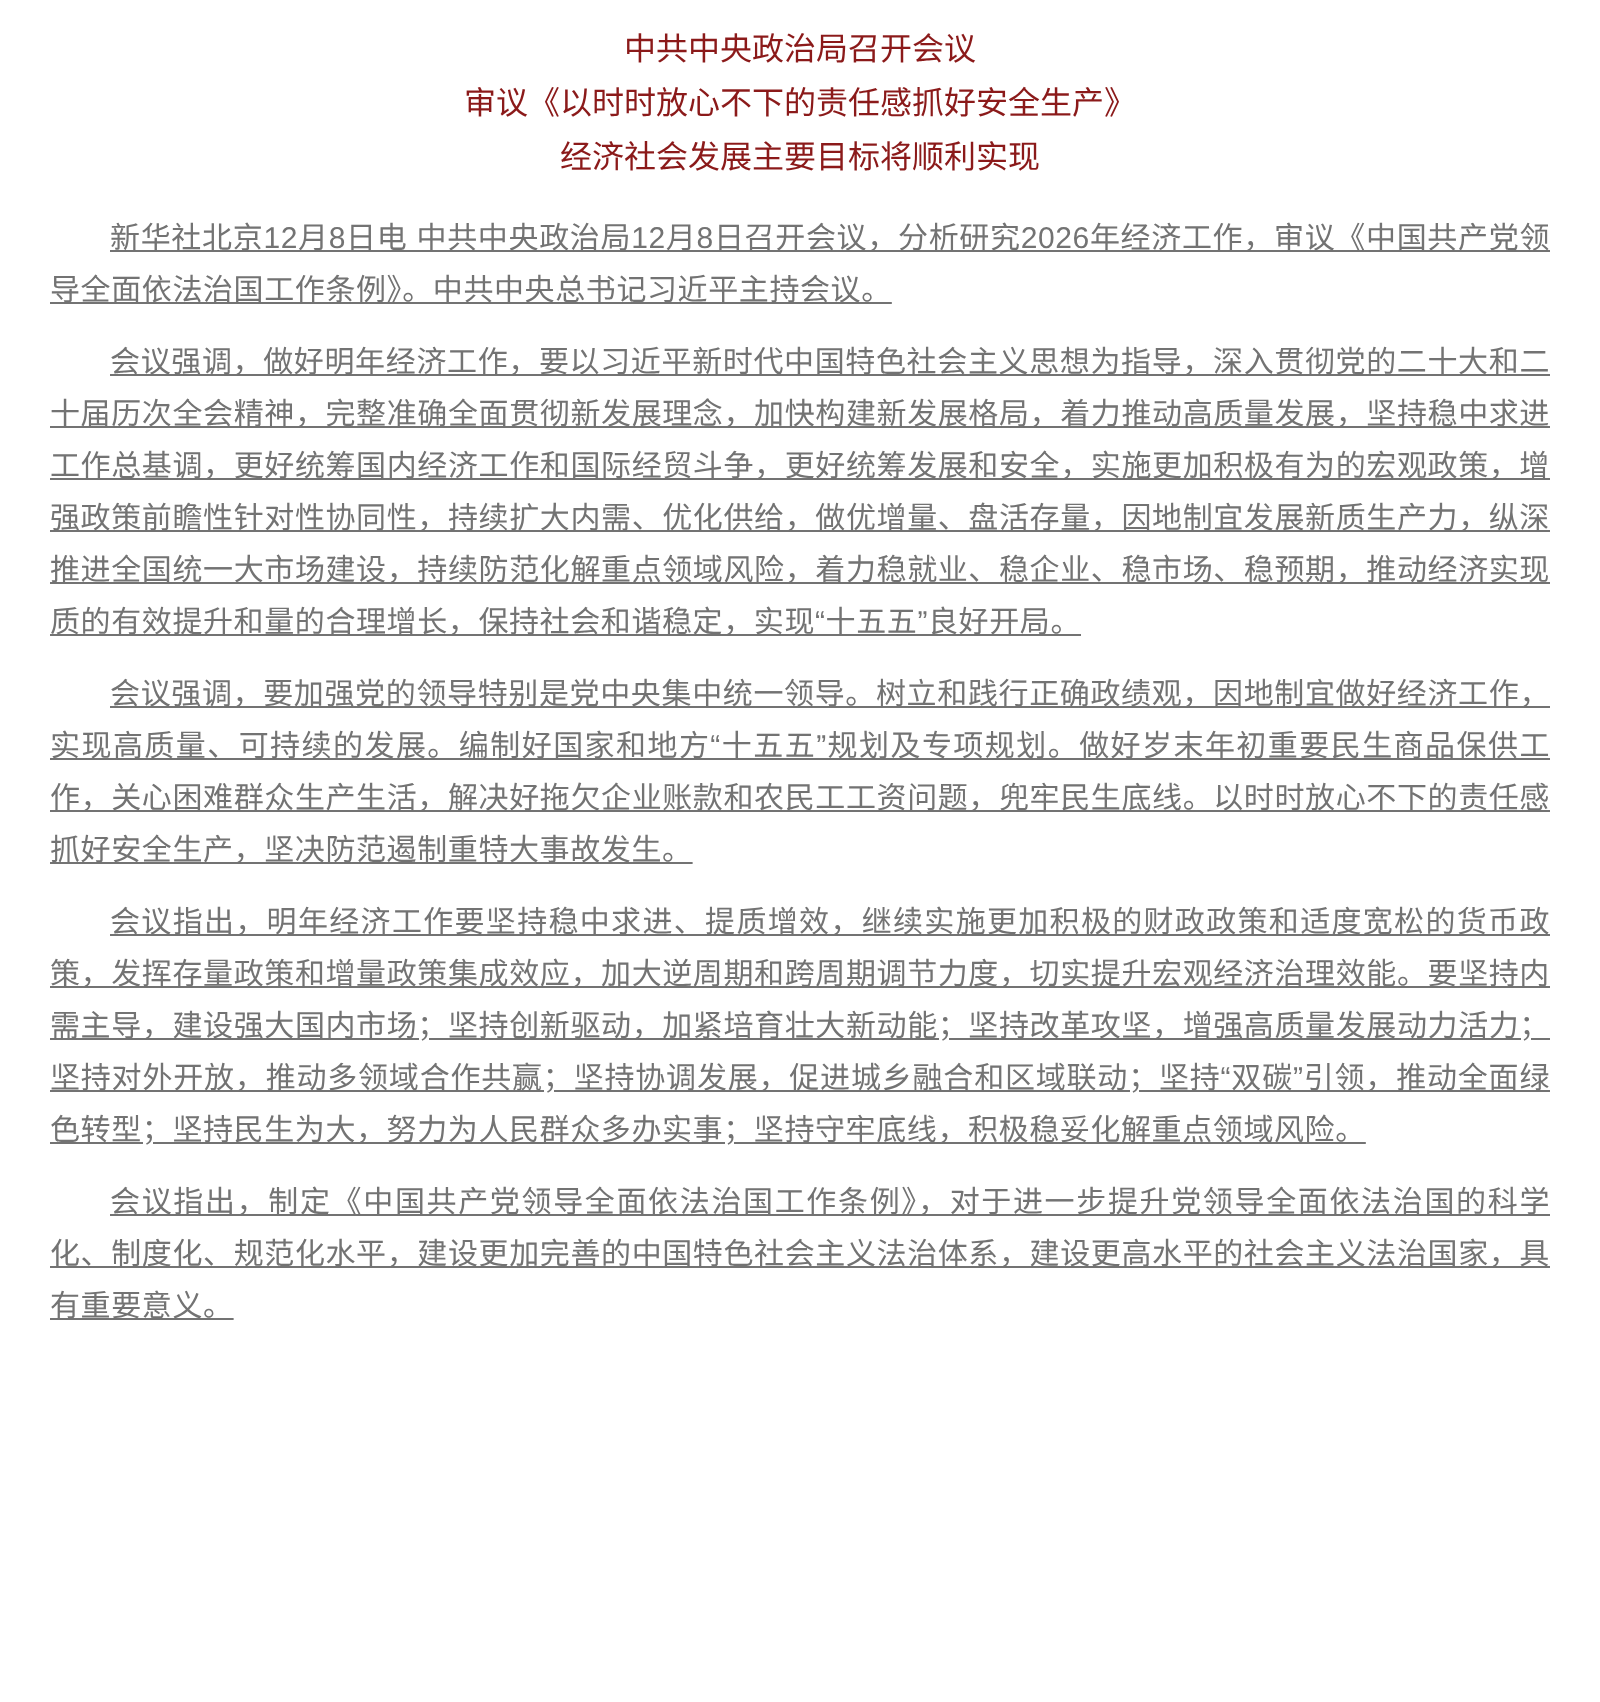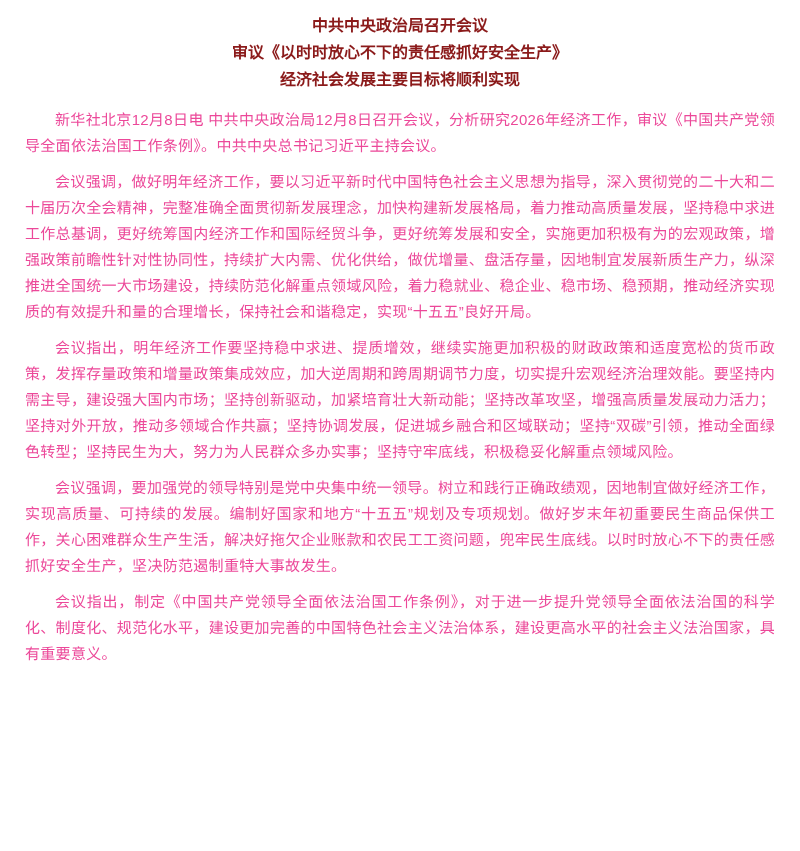--- a/index.html
+++ b/index.html
@@ -14,51 +14,52 @@
   }
   .article {
     padding: 12px 25px 20px 25px;
     box-sizing: border-box;
   }
   .title-block {
     margin-bottom: 14px;
   }
   .title-line {
     text-align: center;
-    font-weight: bold;
+    font-weight: normal;
     font-size: 16px;
     line-height: 27px;
     color: #8B1A1A;
   }
   .body-block p {
     font-size: 15px;
     line-height: 26px;
-    color: #ec4899;
+    color: #737373;
     text-indent: 2em;
     text-align: justify;
     margin: 0 0 10px 0;
     letter-spacing: 0.3px;
+    text-decoration: underline;
   }
   .body-block p:last-child {
     margin-bottom: 0;
   }
 </style>
 </head>
 <body>
 
 <div class="article">
 
   <div class="title-block">
     <div class="title-line">中共中央政治局召开会议</div>
     <div class="title-line">审议《以时时放心不下的责任感抓好安全生产》</div>
     <div class="title-line">经济社会发展主要目标将顺利实现</div>
   </div>
 
   <div class="body-block">
     <p>新华社北京12月8日电 中共中央政治局12月8日召开会议，分析研究2026年经济工作，审议《中国共产党领导全面依法治国工作条例》。中共中央总书记习近平主持会议。</p>
     <p>会议强调，做好明年经济工作，要以习近平新时代中国特色社会主义思想为指导，深入贯彻党的二十大和二十届历次全会精神，完整准确全面贯彻新发展理念，加快构建新发展格局，着力推动高质量发展，坚持稳中求进工作总基调，更好统筹国内经济工作和国际经贸斗争，更好统筹发展和安全，实施更加积极有为的宏观政策，增强政策前瞻性针对性协同性，持续扩大内需、优化供给，做优增量、盘活存量，因地制宜发展新质生产力，纵深推进全国统一大市场建设，持续防范化解重点领域风险，着力稳就业、稳企业、稳市场、稳预期，推动经济实现质的有效提升和量的合理增长，保持社会和谐稳定，实现“十五五”良好开局。</p>
+    <p>会议强调，要加强党的领导特别是党中央集中统一领导。树立和践行正确政绩观，因地制宜做好经济工作，实现高质量、可持续的发展。编制好国家和地方“十五五”规划及专项规划。做好岁末年初重要民生商品保供工作，关心困难群众生产生活，解决好拖欠企业账款和农民工工资问题，兜牢民生底线。以时时放心不下的责任感抓好安全生产，坚决防范遏制重特大事故发生。</p>
     <p>会议指出，明年经济工作要坚持稳中求进、提质增效，继续实施更加积极的财政政策和适度宽松的货币政策，发挥存量政策和增量政策集成效应，加大逆周期和跨周期调节力度，切实提升宏观经济治理效能。要坚持内需主导，建设强大国内市场；坚持创新驱动，加紧培育壮大新动能；坚持改革攻坚，增强高质量发展动力活力；坚持对外开放，推动多领域合作共赢；坚持协调发展，促进城乡融合和区域联动；坚持“双碳”引领，推动全面绿色转型；坚持民生为大，努力为人民群众多办实事；坚持守牢底线，积极稳妥化解重点领域风险。</p>
-    <p>会议强调，要加强党的领导特别是党中央集中统一领导。树立和践行正确政绩观，因地制宜做好经济工作，实现高质量、可持续的发展。编制好国家和地方“十五五”规划及专项规划。做好岁末年初重要民生商品保供工作，关心困难群众生产生活，解决好拖欠企业账款和农民工工资问题，兜牢民生底线。以时时放心不下的责任感抓好安全生产，坚决防范遏制重特大事故发生。</p>
     <p>会议指出，制定《中国共产党领导全面依法治国工作条例》，对于进一步提升党领导全面依法治国的科学化、制度化、规范化水平，建设更加完善的中国特色社会主义法治体系，建设更高水平的社会主义法治国家，具有重要意义。</p>
 
   </div>
 
 </div>
 
 </body></html>

